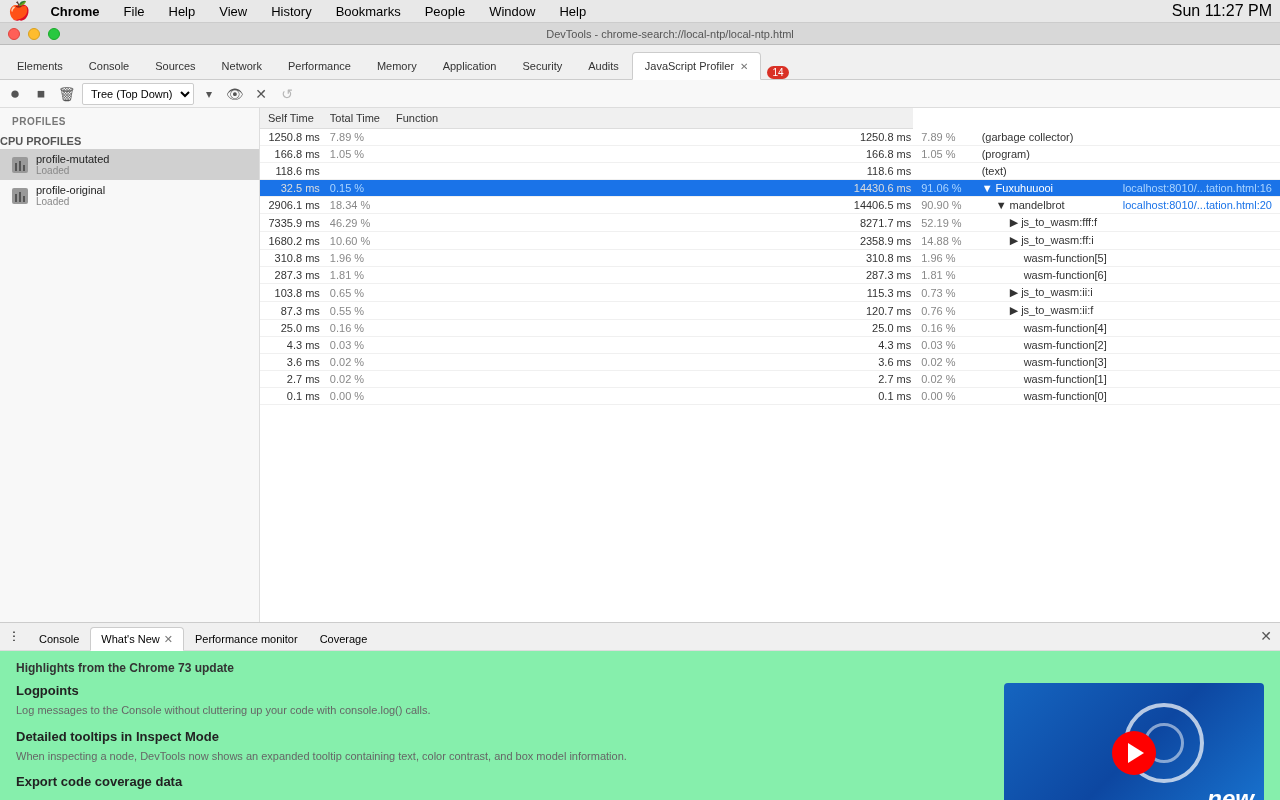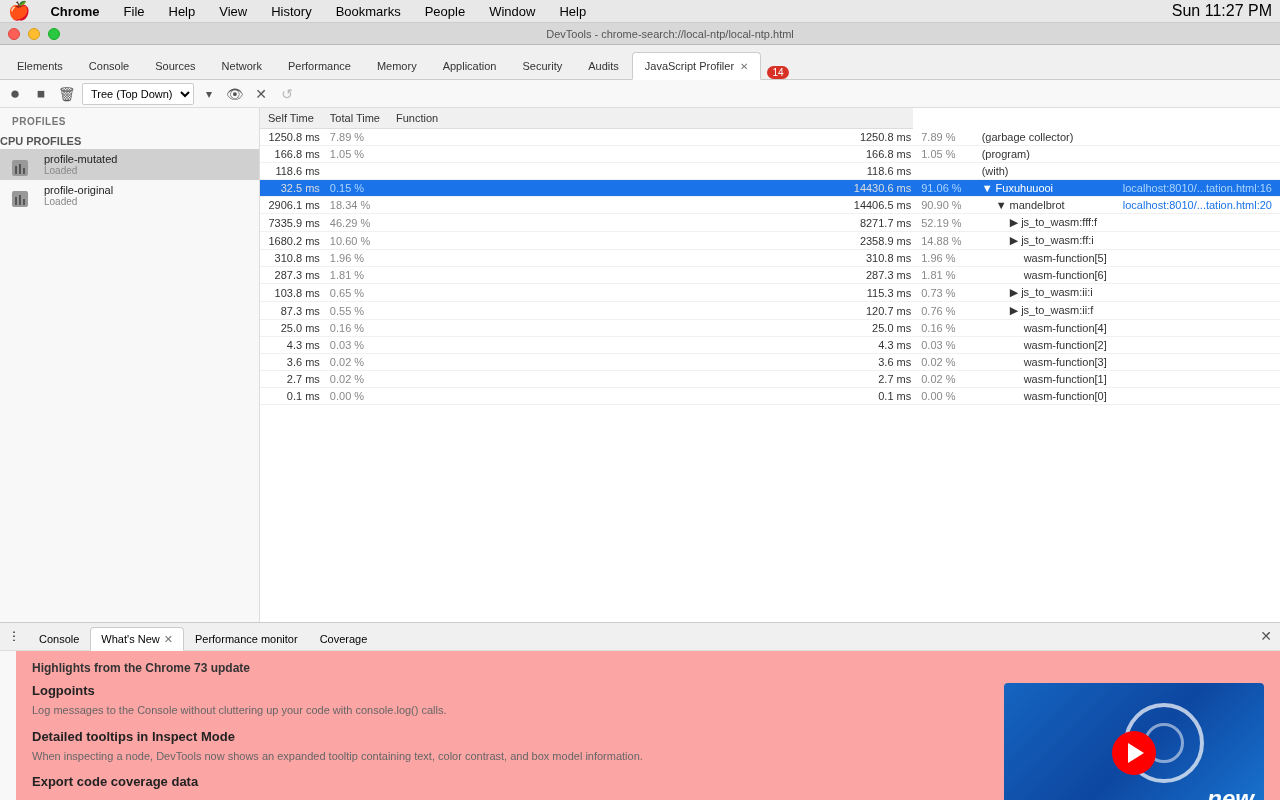--- a/index.html
+++ b/index.html
@@ -135,24 +135,24 @@
       letter-spacing: 0.5px;
     }
     .sidebar-subsection {
       padding: 4px 0 2px;
       font-size: 11px;
       color: #555;
       font-weight: 600;
     }
     .profile-item {
       display: flex;
-      align-items: flex-end;
+      align-items: center;
       padding: 4px 12px;
       cursor: pointer;
-      gap: 16px;
+      gap: 8px;
     }
     .profile-item.selected { background: #d0d0d0; }
     .profile-icon {
       width: 16px;
       height: 16px;
       background: #888;
       border-radius: 2px;
       flex-shrink: 0;
     }
     .profile-info { display: flex; flex-direction: column; }
@@ -217,23 +217,22 @@
       border: 1px solid transparent;
       border-bottom: none;
       border-radius: 4px 4px 0 0;
       gap: 4px;
     }
     .bottom-tab.active { background: white; border-color: #ccc; border-bottom: 1px solid white; margin-bottom: -1px; }
     .bottom-tab .close-x { font-size: 11px; color: #777; cursor: pointer; }
     .bottom-panel-content {
       flex: 1;
       overflow: auto;
-      background: #fca5a5;
+      background: #86efac;
       padding: 10px 16px;
-      margin-left: 16px;
     }
     .bottom-panel-header {
       font-size: 12px;
       font-weight: bold;
       color: #333;
       margin-bottom: 8px;
     }
     .feature-title { font-size: 13px; font-weight: 600; color: #222; margin-bottom: 4px; }
     .feature-desc { font-size: 11px; color: #666; line-height: 1.5; margin-bottom: 10px; }
     .bottom-panel-left { flex: 1; padding-right: 16px; }
@@ -441,21 +440,21 @@
       <td style="text-align:right; padding-right:2px; color:#333;">166.8 ms</td>
       <td style="color:#888; padding-right:12px;">1.05 %</td>
       <td style="padding-left: 8px; width:100%; color:#333;">(program)</td>
       <td style="text-align:right; color:#1a73e8; padding-right:8px;"></td>
     </tr>
           <tr>
       <td style="text-align:right; padding-right:2px; color:#333;">118.6 ms</td>
       <td style="color:#888; padding-right:12px;"></td>
       <td style="text-align:right; padding-right:2px; color:#333;">118.6 ms</td>
       <td style="color:#888; padding-right:12px;"></td>
-      <td style="padding-left: 8px; width:100%; color:#333;">(with)</td>
+      <td style="padding-left: 8px; width:100%; color:#333;">(text)</td>
       <td style="text-align:right; color:#1a73e8; padding-right:8px;"></td>
     </tr>
           <tr class="selected">
       <td style="text-align:right; padding-right:2px; color:#ddd;">32.5 ms</td>
       <td style="color:#aad4ff; padding-right:12px;margin-left:32px;">0.15 %</td>
       <td style="text-align:right; padding-right:2px; color:#ddd;">14430.6 ms</td>
       <td style="color:#aad4ff; padding-right:12px;">91.06 %</td>
       <td style="padding-left: 8px; width:100%; color:white;">▼ Fuxuhuuooi</td>
       <td style="text-align:right; color:#aad4ff; padding-right:8px;">localhost:8010/...tation.html:16</td>
     </tr>

